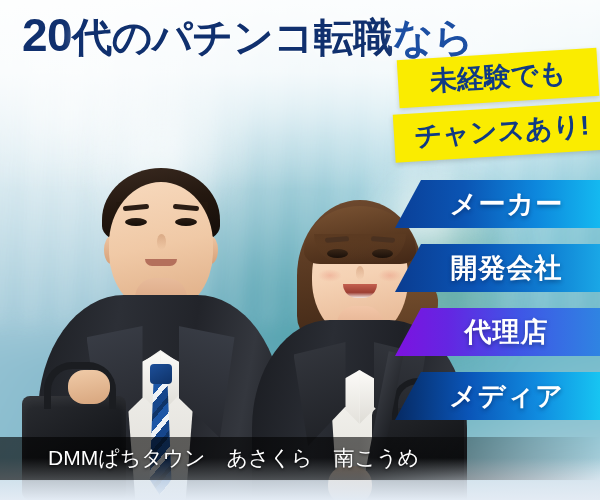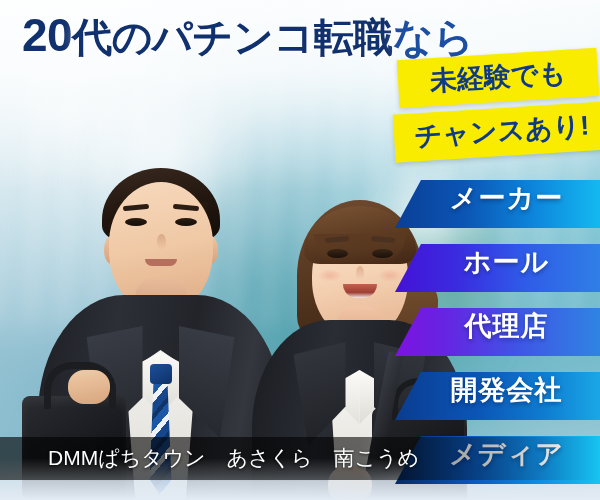--- a/index.html
+++ b/index.html
@@ -300,21 +300,21 @@
     box-shadow:0 2px 5px rgba(0,0,0,.16);
   }
   .badge1{font-size:27px;transform:rotate(-3.6deg);width:176px;text-align:center;}
   .badge2{font-size:27px;transform:rotate(-3.6deg);width:192px;text-align:center;margin-top:6px;margin-left:-4px;}
 
   
   .cats{position:absolute;right:0;top:180px;width:205px;}
   .cat{
     position:relative;
     height:48px;margin-bottom:16px;
-    display:flex;align-items:flex-start;justify-content:center;
+    display:flex;align-items:center;justify-content:center;
     clip-path:polygon(26px 0,100% 0,100% 100%,0 100%);
     box-shadow:0 3px 7px rgba(0,0,0,.22);
   }
   .cat-label{
     color:#ffffff;font-size:27px;font-weight:700;letter-spacing:1px;
     text-shadow:0 2px 4px rgba(0,20,60,.42);
     padding-left:18px;white-space:nowrap;
   }
   .cat-1{background:linear-gradient(90deg,#0a3f97 0%,#0b55b4 34%,#0d86dc 68%,#14b9f0 100%);}
   .cat-2{background:linear-gradient(90deg,#4412d6 0%,#3a2be0 30%,#2f5ae8 62%,#2f7fe6 100%);}
@@ -407,28 +407,25 @@
 
   <div class="badges">
     <div class="badge badge1">未経験でも</div>
     <div class="badge badge2">チャンスあり!</div>
   </div>
 
   <div class="cats">
     <div class="cat cat-1">
       <span class="cat-label">メーカー</span>
     </div>
-    <div class="cat cat-2">
-      <span class="cat-label">ホール</span>
+    <div class="cat cat-3">
+      <span class="cat-label">開発会社</span>
     </div>
     <div class="cat cat-4">
       <span class="cat-label">代理店</span>
-    </div>
-    <div class="cat cat-3">
-      <span class="cat-label">開発会社</span>
     </div>
     <div class="cat cat-5">
       <span class="cat-label">メディア</span>
     </div>
   </div>
 
   <div class="caption">
     <div class="caption-text">DMMぱちタウン　あさくら　南こうめ</div>
   </div>
 

